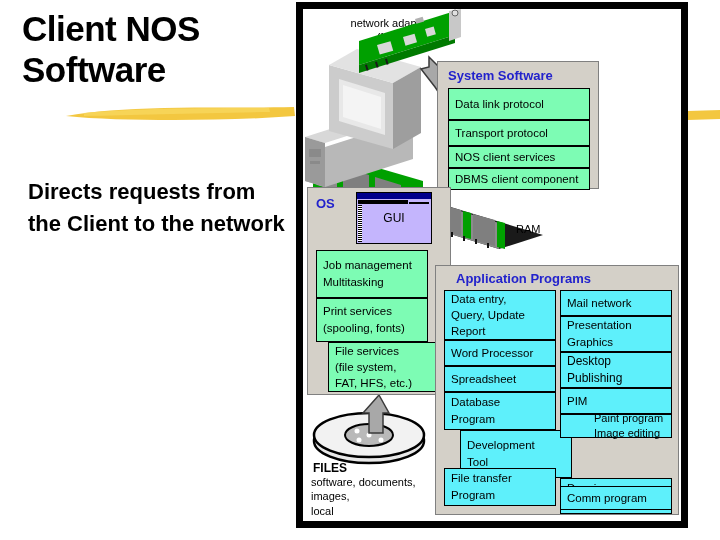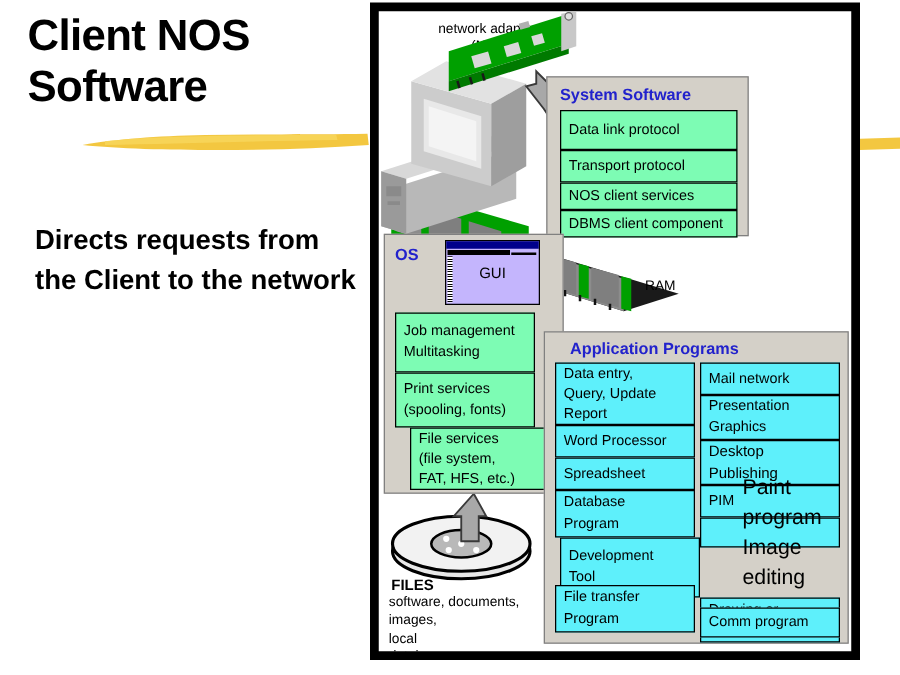--- a/index.html
+++ b/index.html
@@ -327,32 +327,32 @@
   <div class="panel" style="left:132px; top:256px; width:244px; height:250px;">
     <div class="panel-title" style="left:20px; top:5px; font-size:13px;">Application Programs</div>
 
     <div class="box cyan" style="left:8px; top:24px; width:112px; height:50px; font-size:11.5px; line-height:1.40;">Data entry,
 Query, Update
 Report</div>
     <div class="box cyan" style="left:8px; top:74px; width:112px; height:26px; font-size:11.5px;">Word Processor</div>
     <div class="box cyan" style="left:8px; top:100px; width:112px; height:26px; font-size:11.5px;">Spreadsheet</div>
     <div class="box cyan" style="left:8px; top:126px; width:112px; height:38px; font-size:11.5px; line-height:1.45;">Database
 Program</div>
-    <div class="box cyan" style="left:12px; top:164px; width:112px; height:48px; font-size:11.5px; line-height:1.45;">Development
+    <div class="box cyan" style="left:24px; top:164px; width:112px; height:48px; font-size:11.5px; line-height:1.45;">Development
 Tool</div>
     <div class="box cyan" style="left:8px; top:202px; width:112px; height:38px; font-size:11.5px; line-height:1.45;">File transfer
 Program</div>
 
     <div class="box cyan" style="left:124px; top:24px; width:112px; height:26px; font-size:11.5px;">Mail network</div>
     <div class="box cyan" style="left:124px; top:50px; width:112px; height:36px; font-size:11.5px; line-height:1.45;">Presentation
 Graphics</div>
     <div class="box cyan" style="left:124px; top:86px; width:112px; height:36px; font-size:12px; line-height:1.45;">Desktop
 Publishing</div>
     <div class="box cyan" style="left:124px; top:122px; width:112px; height:26px; font-size:11.5px;">PIM</div>
-    <div class="box cyan" style="left:124px; top:148px; width:112px; height:24px; font-size:17px; line-height:1.40;padding-left:33px;">Paint program
+    <div class="box cyan" style="left:124px; top:148px; width:112px; height:24px; font-size:11px; line-height:1.40;padding-left:33px;">Paint program
 Image editing</div>
     <div class="box cyan" style="left:124px; top:184px; width:112px; height:36px; font-size:11.5px; line-height:1.40;margin-top:28px;">Drawing or
 CAD program</div>
     <div class="box cyan" style="left:124px; top:220px; width:112px; height:24px; font-size:11.5px;">Comm program</div>
   </div>
 
 </div>
 </div>
 
 </body></html>

